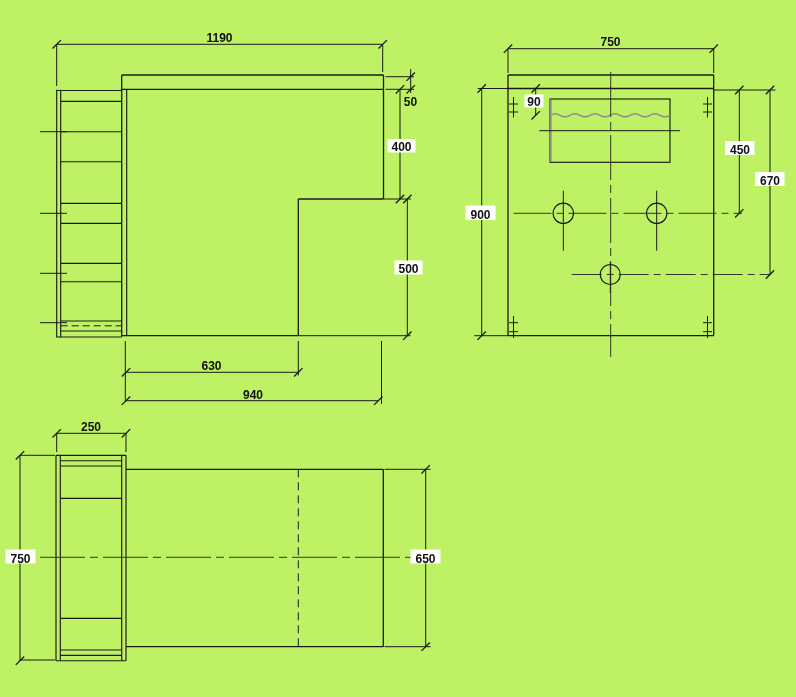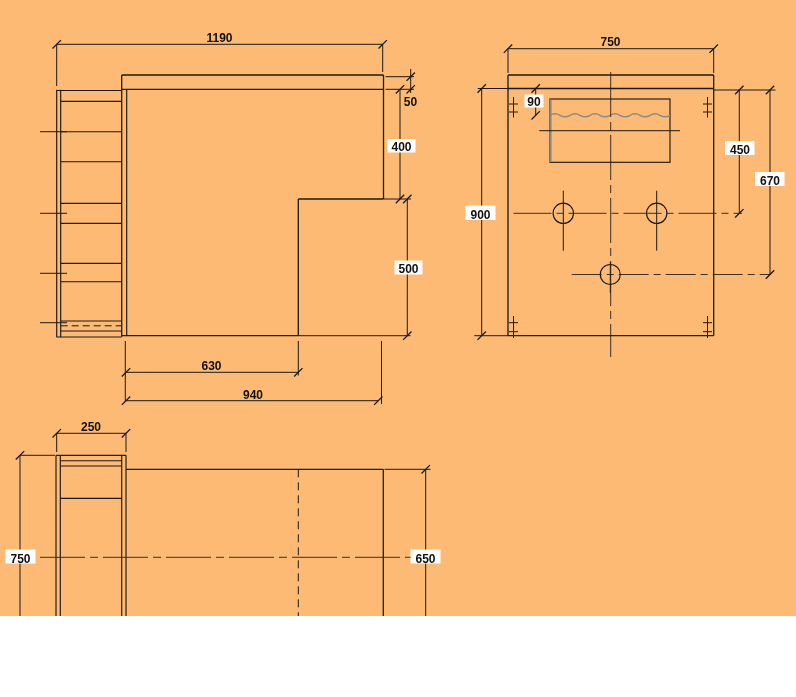--- a/index.html
+++ b/index.html
@@ -1,16 +1,16 @@
 <!DOCTYPE html>
 <html><head>
 <meta charset="utf-8">
 <style>
   html,body{margin:0;padding:0;background:#ffffff;}
-  #stage{position:relative;width:796px;height:616px;background:#fdba74;overflow:hidden;}
+  #stage{position:relative;width:796px;height:697px;background:#bef264;overflow:hidden;}
   svg{display:block;}
   .obj{stroke:#1a1a1a;stroke-width:1.3;fill:none;stroke-linecap:butt;}
   .med{stroke:#1a1a1a;stroke-width:1.15;fill:none;}
   .thin{stroke:#1a1a1a;stroke-width:1;fill:none;}
   .cl{stroke:#222222;stroke-width:0.9;fill:none;}
   .gray{stroke:#8a8a8a;fill:none;}
   .lbl{font-family:"Liberation Sans",sans-serif;font-size:12px;font-weight:bold;fill:#111111;}
   .bg{fill:#ffffff;stroke:none;}
 </style>
 </head>

